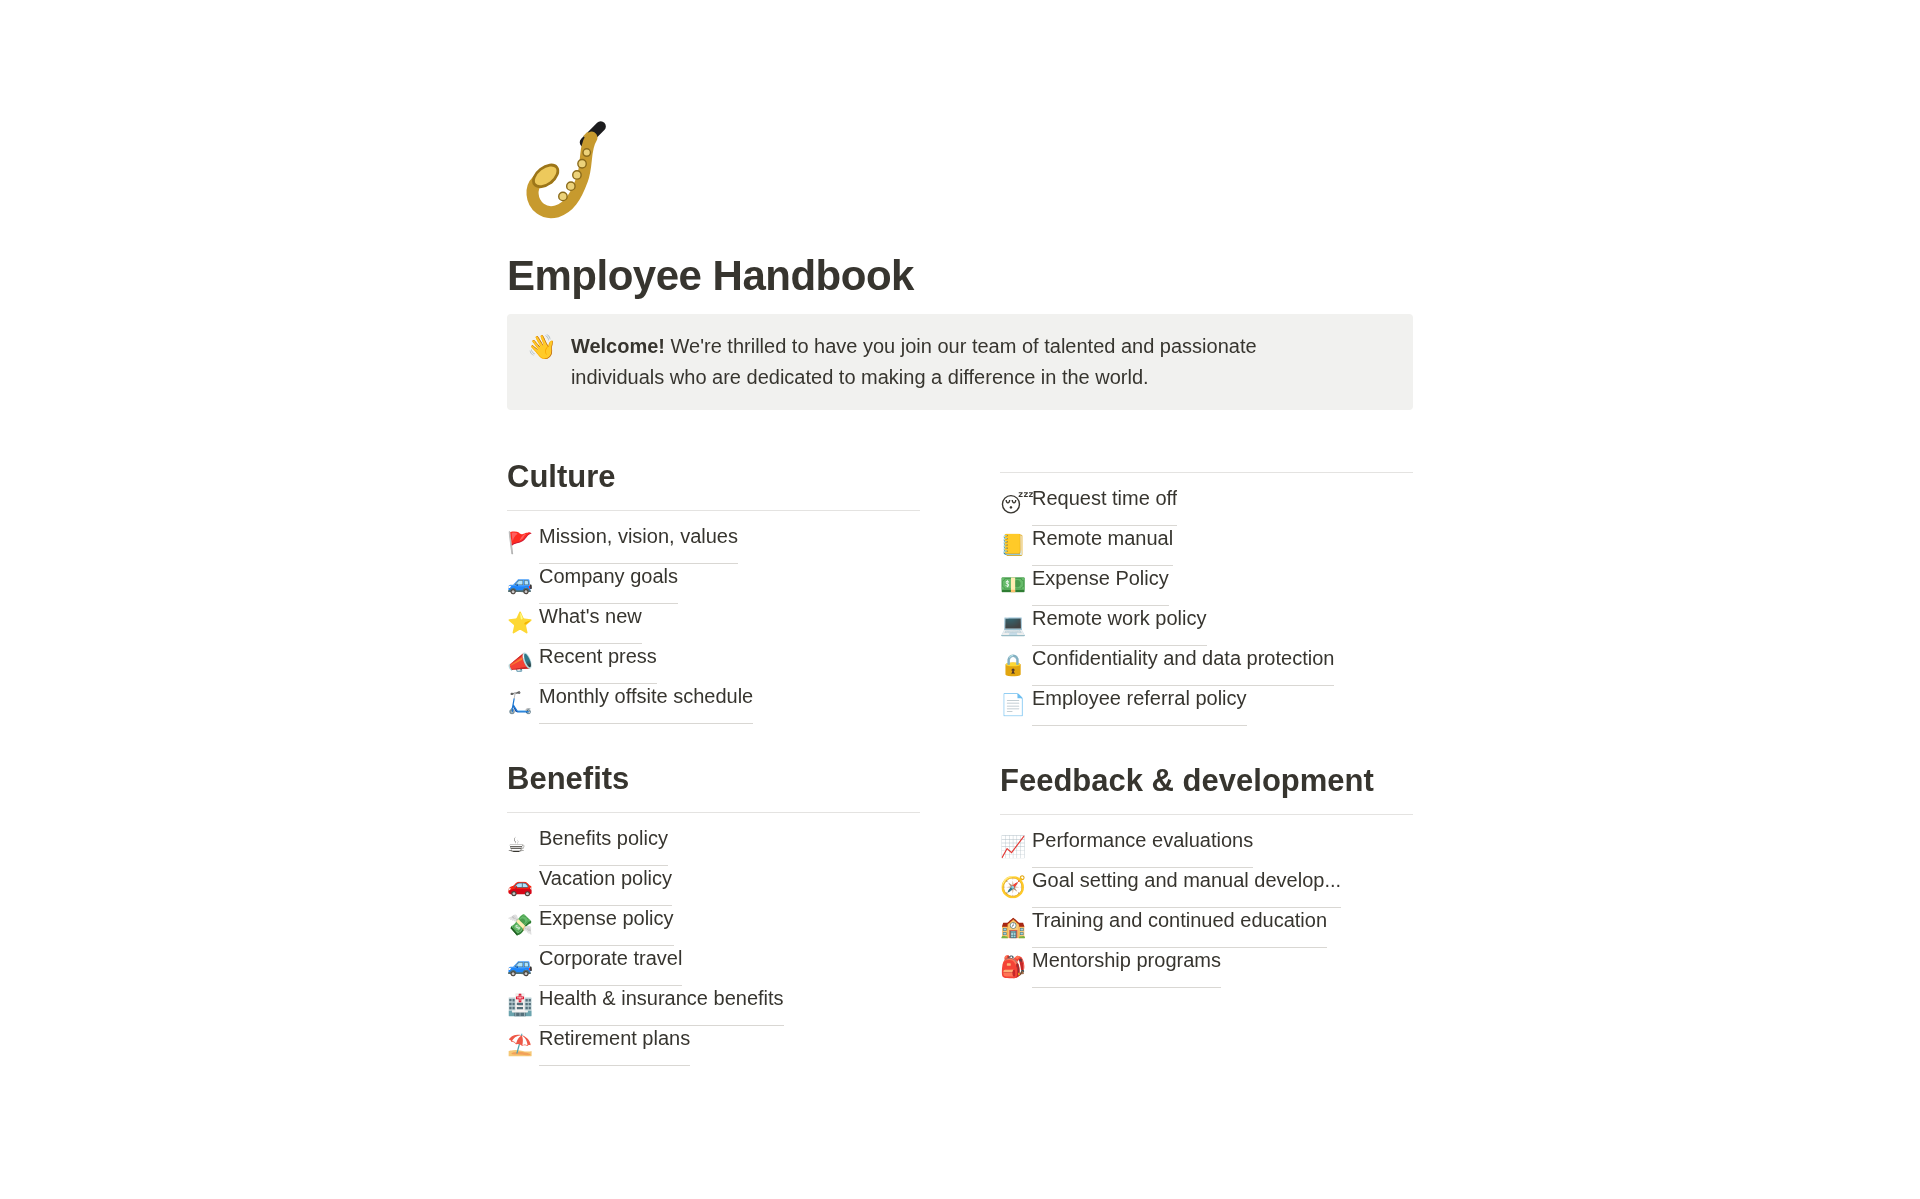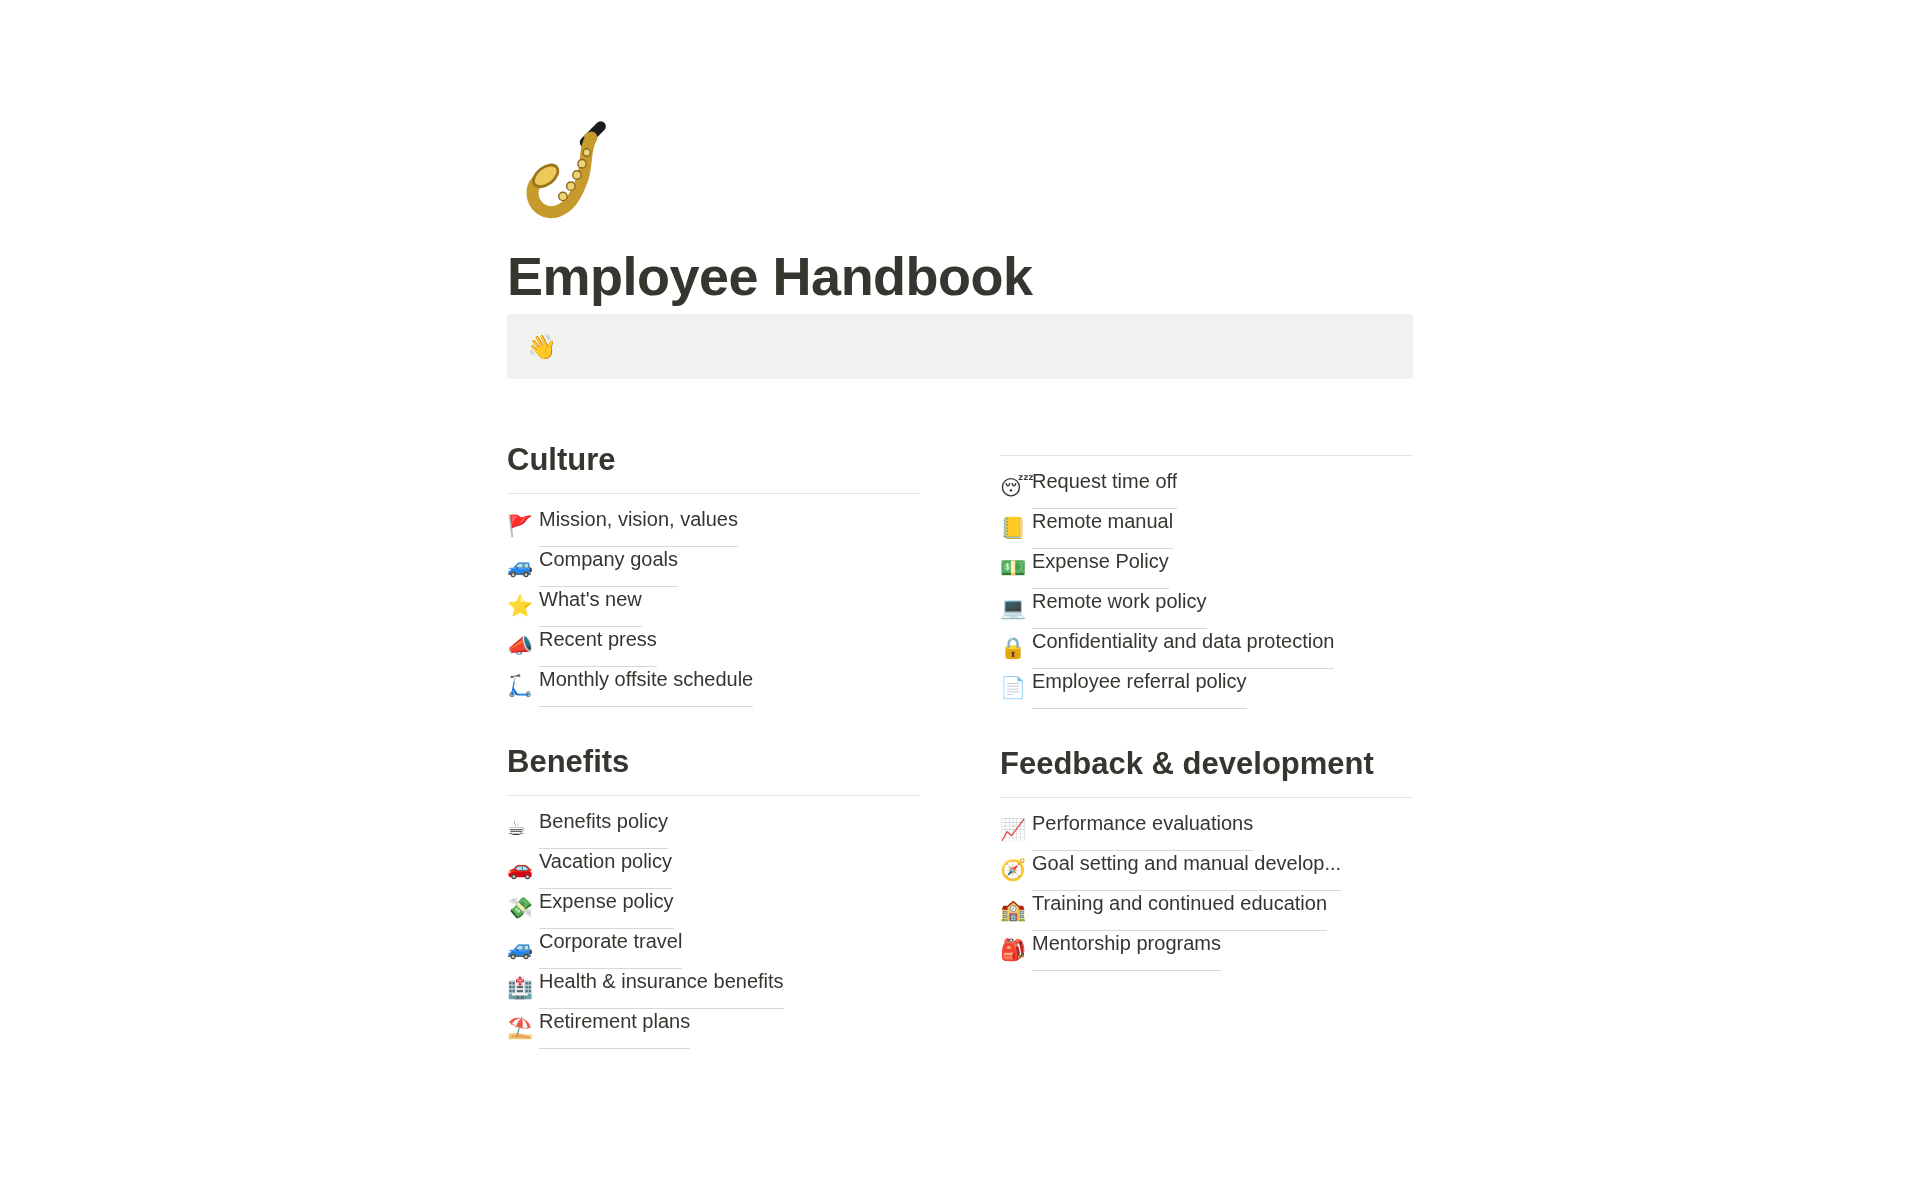--- a/index.html
+++ b/index.html
@@ -18,21 +18,21 @@
   .page-icon {
     margin-top: 118px;
     height: 112px;
     width: 120px;
     margin-left: 6px;
     cursor: pointer;
   }
   .page-icon svg { display: block; height: 112px; width: 112px; }
   .page-title {
     margin-top: 16px;
-    font-size: 54px;
+    font-size: 42px;
     line-height: 60px;
     font-weight: 700;
     letter-spacing: -0.5px;
     color: #37352f;
   }
   .callout {
     margin-top: 8px;
     background: #f1f1ef;
     border-radius: 4px;
     padding: 17px 20px;
@@ -49,21 +49,21 @@
   .callout-text {
     font-size: 20px;
     line-height: 31px;
     max-width: 770px;
     color: #37352f;
   }
   .callout-text .b { font-weight: 700; }
   .columns {
     display: flex;
     gap: 80px;
-    margin-top: 62px;
+    margin-top: 48px;
   }
   .column { flex: 1 1 0; min-width: 0; }
   .section-heading {
     font-size: 31px;
     line-height: 38px;
     font-weight: 700;
     color: #37352f;
   }
   .section-heading.later { margin-top: 37px; }
   .divider {
@@ -114,20 +114,21 @@
       <circle cx="63.5" cy="61" r="4.5" fill="#ecd27a" stroke="#8a6a1a" stroke-width="1.5"></circle>
       <circle cx="57" cy="73" r="4.5" fill="#ecd27a" stroke="#8a6a1a" stroke-width="1.5"></circle>
       <circle cx="48.5" cy="84" r="4.5" fill="#ecd27a" stroke="#8a6a1a" stroke-width="1.5"></circle>
     </svg>
   </div>
 
   <h1 class="page-title">Employee Handbook</h1>
 
   <div class="callout">
     <span class="emoji-lg">👋</span>
+    <p class="callout-text"><span class="b">Welcome!</span><span> We're thrilled to have you join our team of talented and passionate individuals who are dedicated to making a difference in the world.</span></p>
   </div>
 
   <div class="columns">
 
     <div class="column">
 
       <h2 class="section-heading">Culture</h2>
       <div class="divider"></div>
       <div class="link-list">
         <a class="link-row">

